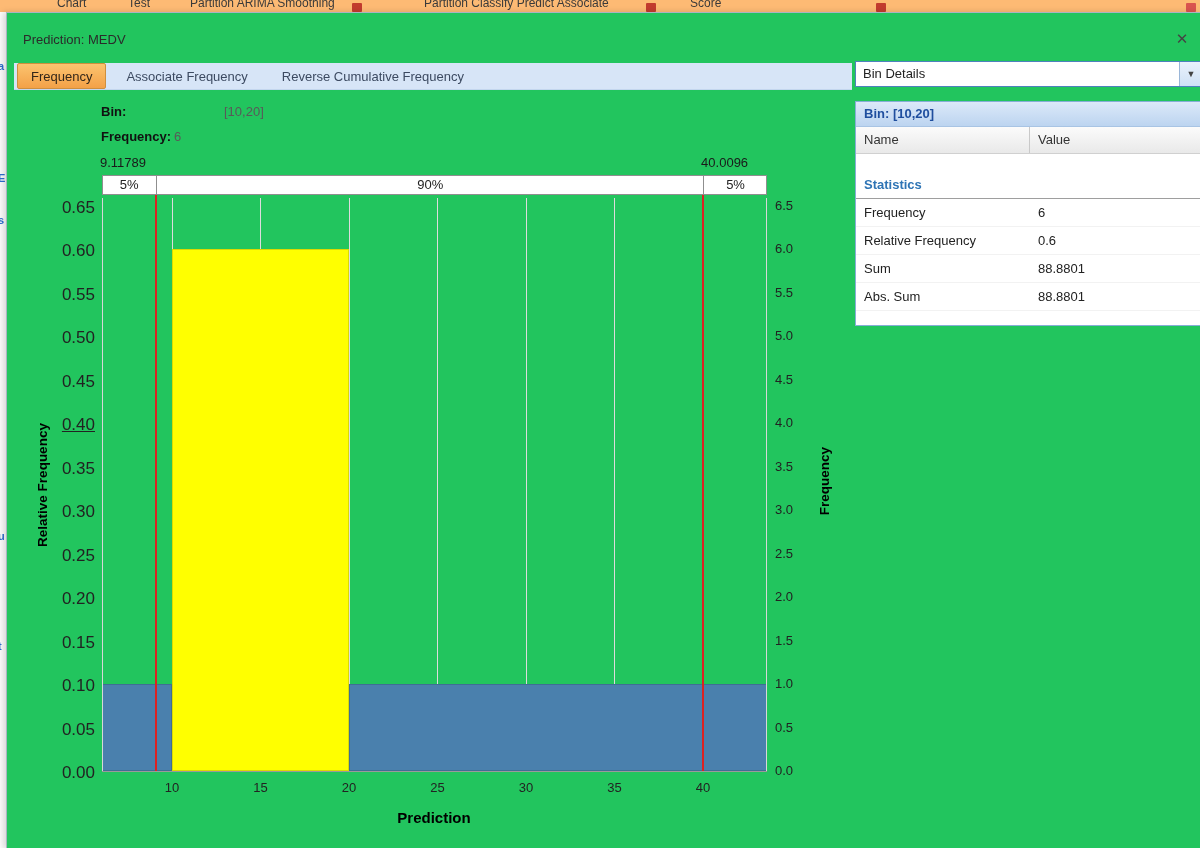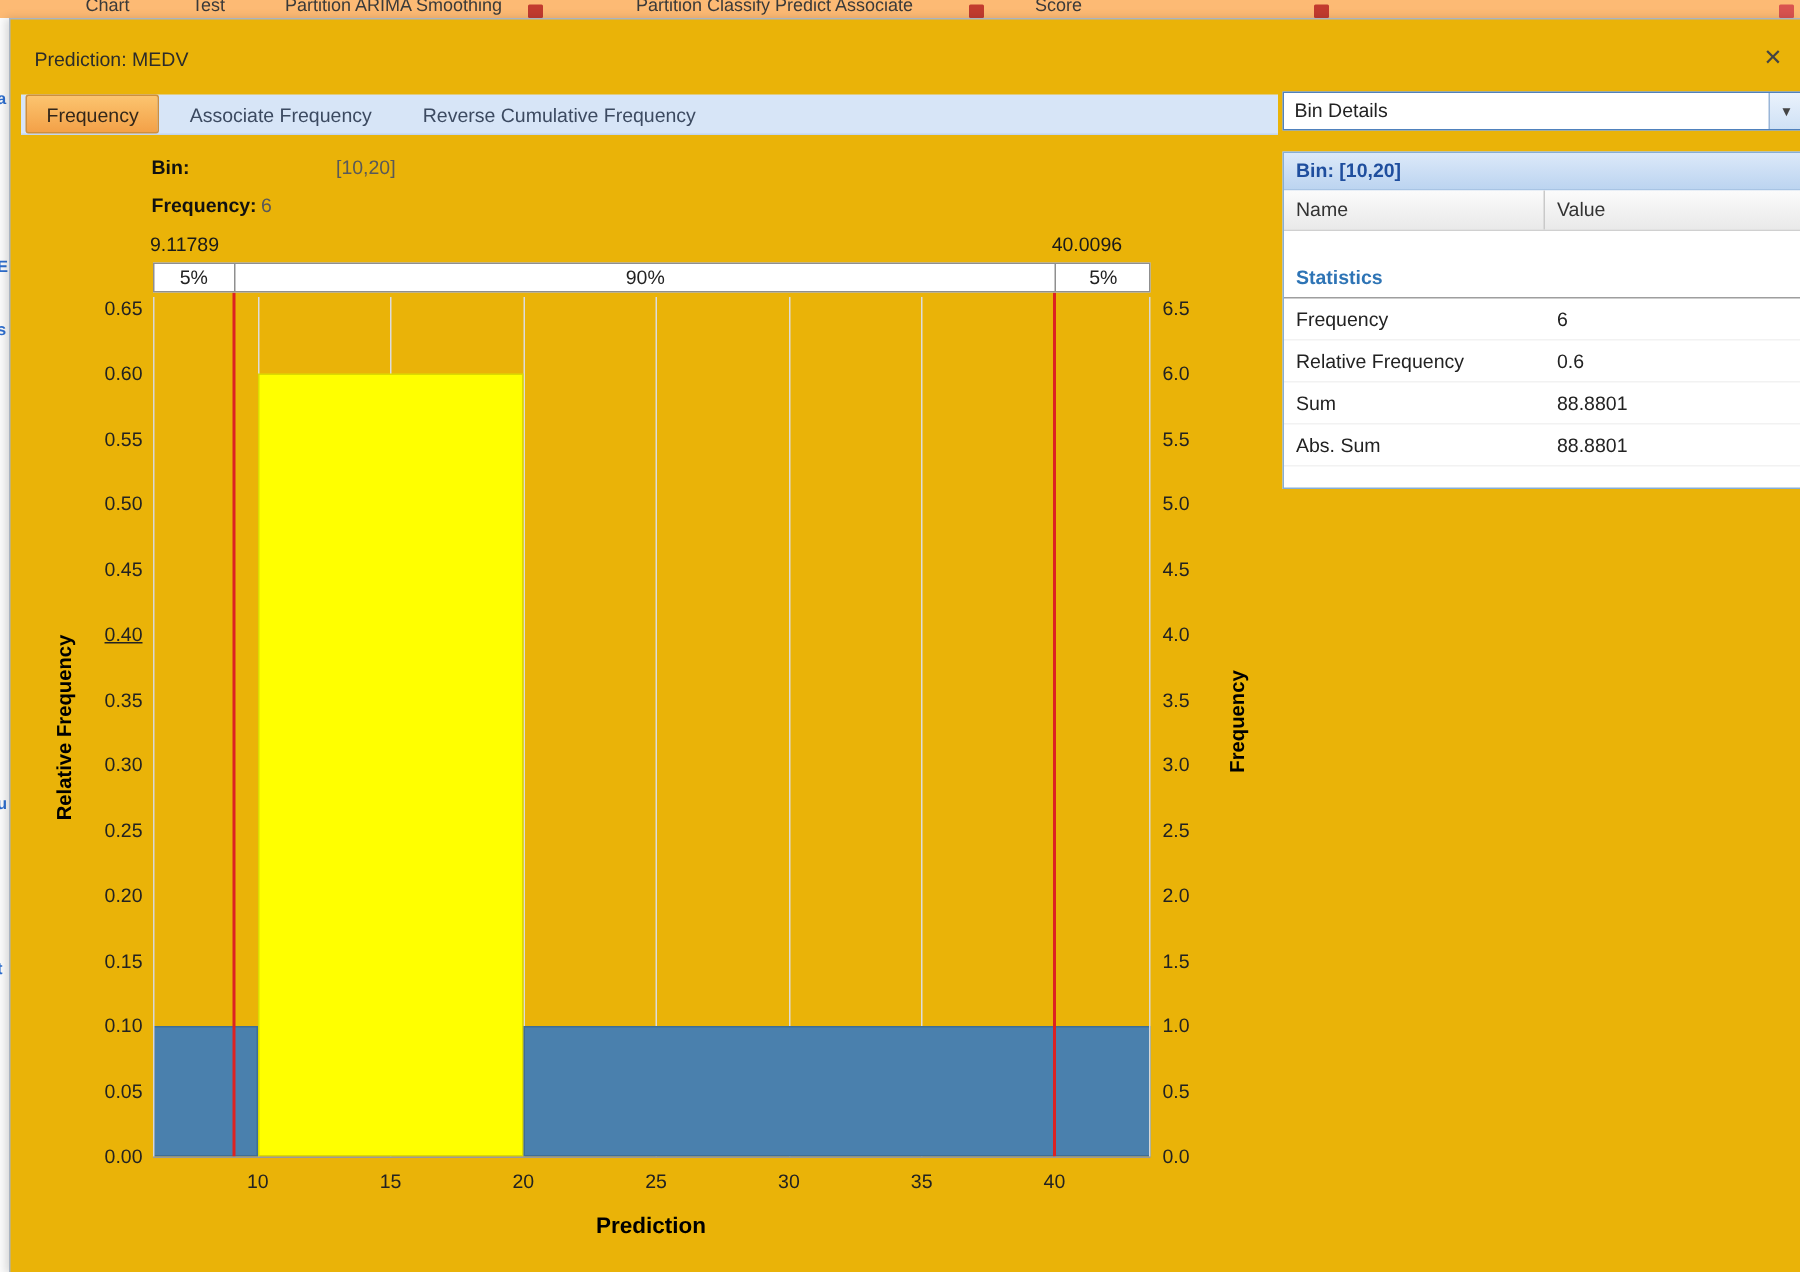--- a/index.html
+++ b/index.html
@@ -6,21 +6,21 @@
   #root{position:relative;width:1200px;height:848px;overflow:hidden;background:#f1f1f1;}
 
   
   #bg-strip{position:absolute;left:0;top:0;width:1200px;height:12px;background:#fdba74;overflow:hidden;}
   .ribbon-frag{position:absolute;top:-4px;font-size:12px;color:#3a3a3a;white-space:nowrap;}
   .ribbon-icon{position:absolute;top:3px;width:10px;height:9px;border-radius:1px;}
   #bg-left{position:absolute;left:0;top:12px;width:6px;height:836px;background:#fdfdfd;overflow:hidden;}
   .left-frag{position:absolute;left:-2px;font-size:11px;color:#2e6fd0;font-weight:bold;}
 
   
-  #dialog{position:absolute;left:6px;top:12px;width:1194px;height:836px;background:#eab308;
+  #dialog{position:absolute;left:6px;top:12px;width:1194px;height:836px;background:#22c55e;
           border-left:1px solid #a9b4c2;border-top:1px solid #a9b4c2;box-shadow:-3px 0 6px rgba(0,0,0,.15);}
   #dlg-title{position:absolute;left:16px;top:19px;font-size:13px;color:#2b2b2b;}
   #dlg-close{position:absolute;left:1164px;top:15px;width:22px;height:22px;text-align:center;line-height:22px;
              font-size:15px;color:#444;cursor:pointer;}
 
   
   #tab-bar{position:absolute;left:7px;top:50px;width:838px;height:27px;background:#d7e5f7;
            border-bottom:1px solid #c3d6ee;display:flex;align-items:stretch;gap:6px;padding-left:3px;box-sizing:border-box;}
   .tab{line-height:25px;padding:0 13px;font-size:13px;color:#3c4a61;border:1px solid transparent;white-space:nowrap;cursor:pointer;}
   .tab.active{background:linear-gradient(#fcc46f,#f3a148);border-color:#cf8f3d;color:#33271a;border-radius:2px;}
@@ -48,21 +48,21 @@
   .chart-val{position:absolute;font-size:13px;color:#595959;}
 
   
   .gridline{position:absolute;width:1px;background:#dcdcdc;}
   .bar{position:absolute;box-sizing:border-box;border:1px solid rgba(0,0,0,0.14);}
   .marker{position:absolute;width:2px;}
   .band{position:absolute;border:1px solid #8f8f8f;background:#fff;box-sizing:border-box;}
   .band-cell{position:absolute;top:0;height:18px;line-height:18px;text-align:center;font-size:13px;color:#222;}
   .band-cell.bl{border-left:1px solid #8f8f8f;box-sizing:border-box;}
   .ptext{position:absolute;font-size:13px;color:#1a1a1a;white-space:nowrap;}
-  .ytick-left{position:absolute;left:40px;width:48px;text-align:right;font-size:13px;color:#222;}
+  .ytick-left{position:absolute;left:40px;width:48px;text-align:right;font-size:17px;color:#222;}
   .ytick-right{position:absolute;left:768px;width:48px;text-align:left;font-size:13px;color:#222;}
   .xtick{position:absolute;width:30px;text-align:center;font-size:13px;color:#222;}
   .axis-bottom{position:absolute;left:95px;top:758px;width:665px;height:1px;background:#9a9a9a;}
   .axis-side{position:absolute;top:185px;width:1px;height:573px;background:#d7d7d7;}
   #xlabel{position:absolute;left:367px;top:796px;width:120px;text-align:center;font-size:15px;font-weight:600;color:#000;}
   #ylabel-left{position:absolute;left:-53px;top:464px;width:178px;height:16px;text-align:center;
                transform:rotate(-90deg);font-size:13.5px;font-weight:600;color:#000;}
   #ylabel-right{position:absolute;left:758px;top:460px;width:120px;height:16px;text-align:center;
                 transform:rotate(-90deg);font-size:13.5px;font-weight:600;color:#000;}
 </style>

